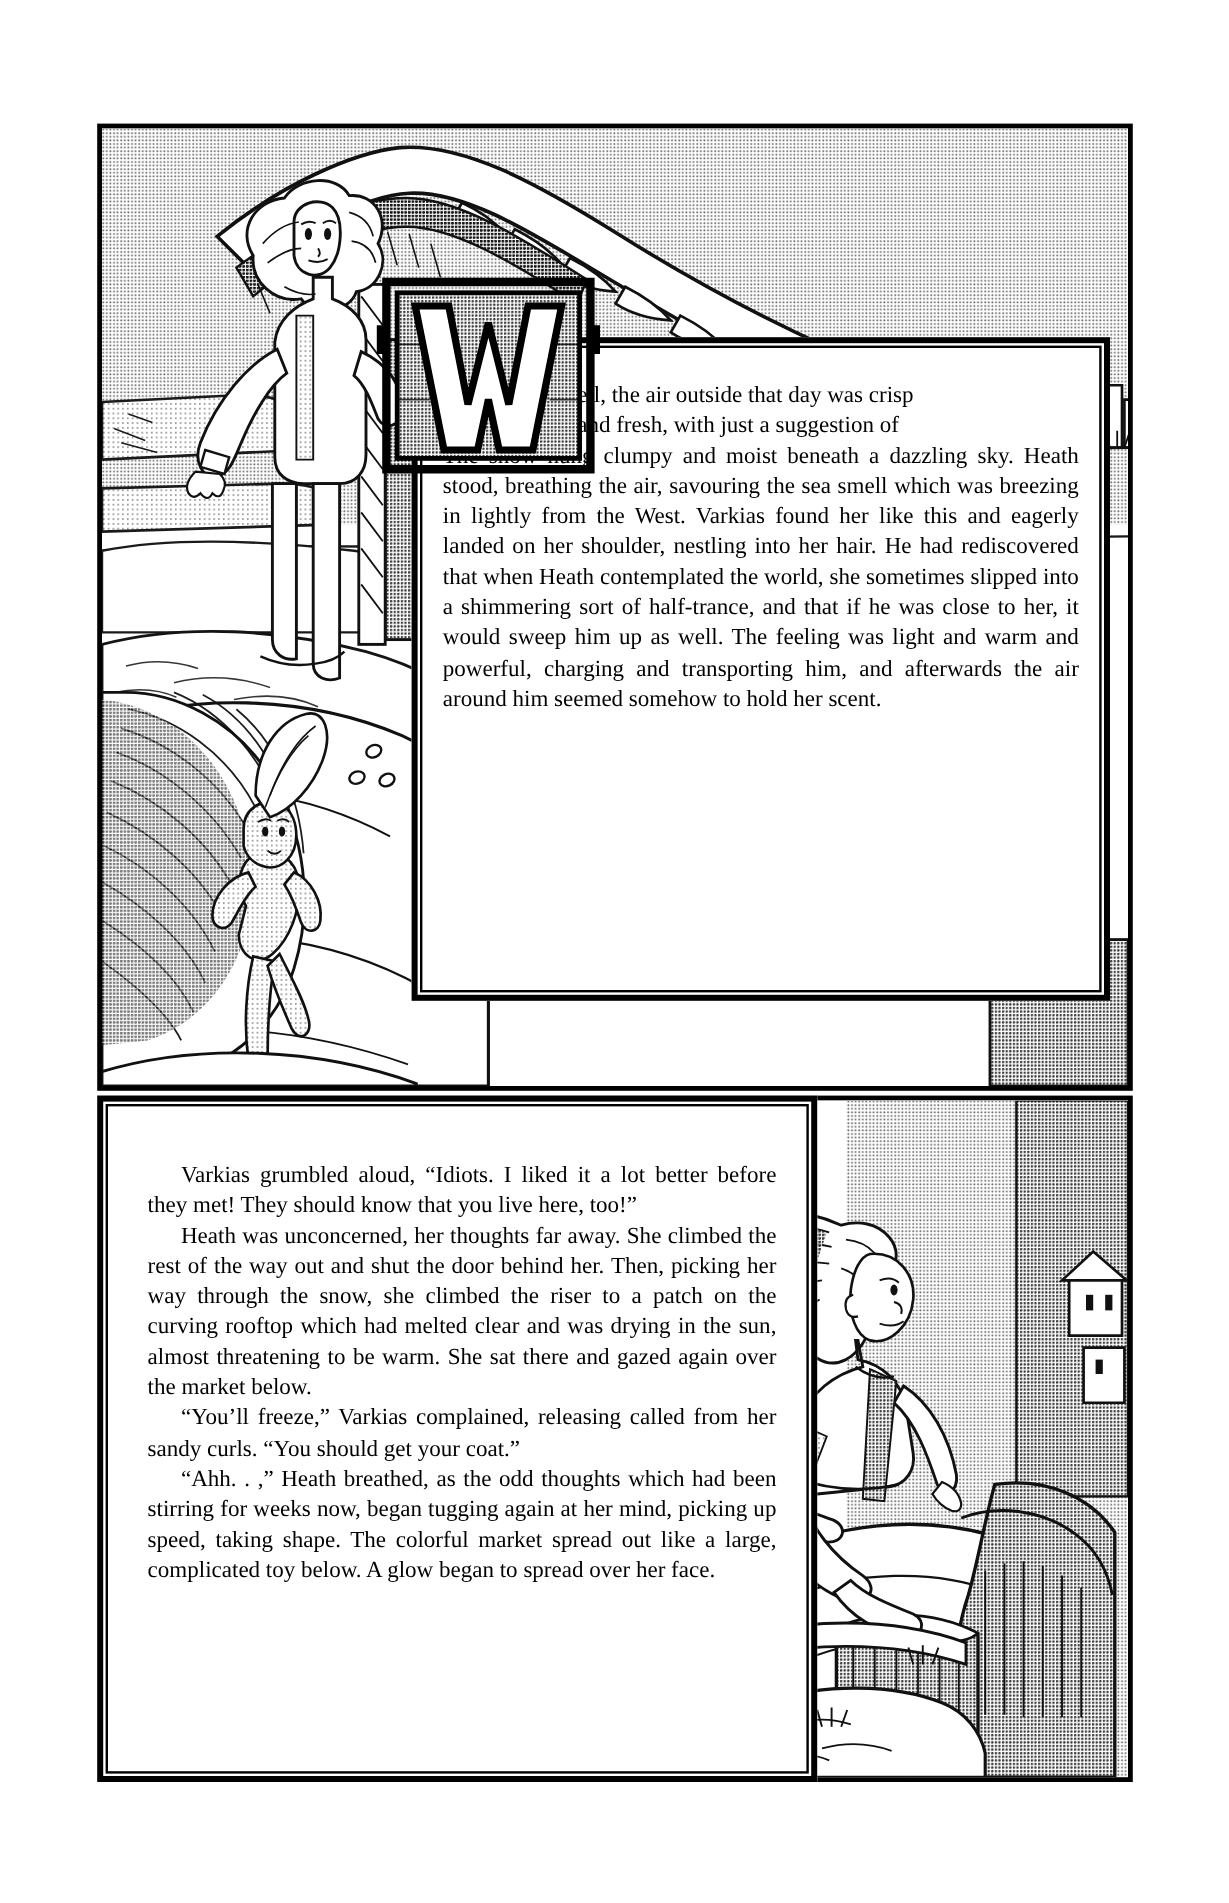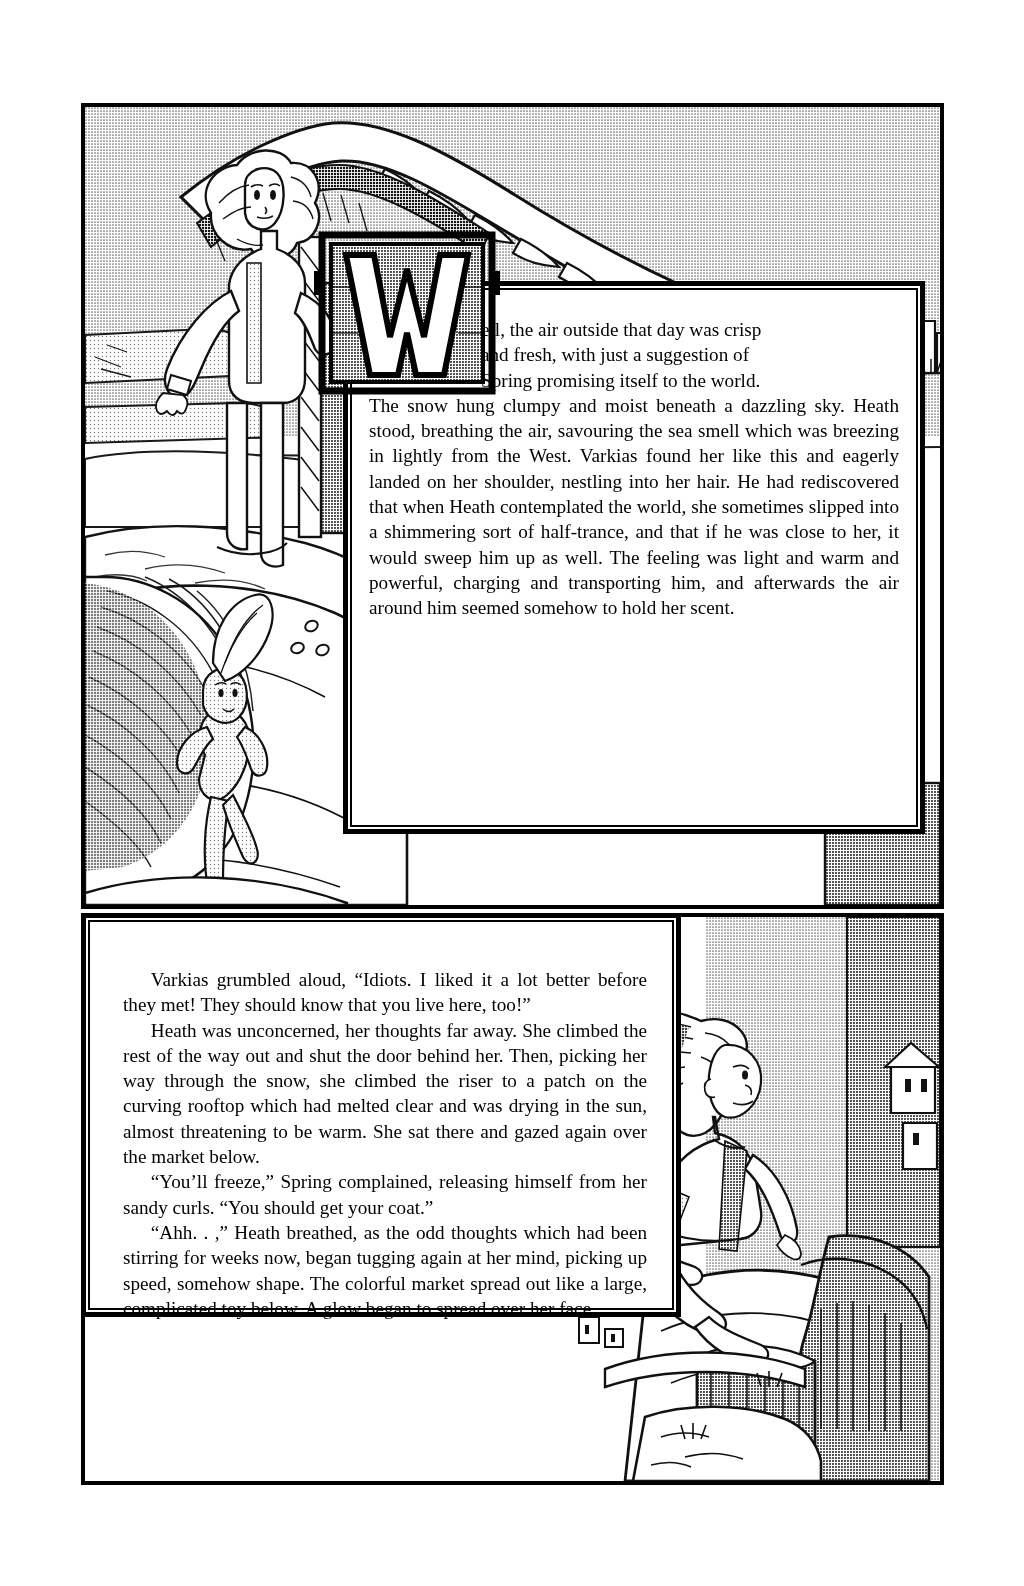--- a/index.html
+++ b/index.html
@@ -69,21 +69,21 @@
     left: 343px;
     top: 281px;
     width: 582px;
     height: 553px;
     z-index: 6;
   }
   #textbox-bottom {
     left: 81px;
     top: 913px;
     width: 600px;
-    height: 404px;
+    height: 572px;
     z-index: 6;
   }
   #textbox-bottom .tb-body { padding: 54px 34px 20px 42px; }
 
   .prose {
     font-family: "Liberation Serif", "DejaVu Serif", serif;
     font-size: 19.2px;
     line-height: 25.3px;
     color: #000;
     text-align: justify;
@@ -493,21 +493,20 @@
   </div>
 
   <div class="textbox" id="textbox-top">
     <div class="tb-outer"></div>
     <div class="tb-inner"></div>
     <div class="tb-body">
       <div class="prose">
         <p class="dropwrap" id="first-para-lines">
           <span class="dc-line shift">ell, the air outside that day was crisp</span>
           <span class="dc-line shift">and fresh, with just a suggestion of</span>
-          <span class="dc-line shift">Spring promising itself to the world.</span>
           <span class="dc-line">The snow hung clumpy and moist beneath a dazzling sky.  Heath stood, breathing the air, savouring the sea smell which was breezing in lightly from the West.  Varkias found her like this and eagerly landed on her shoulder, nestling into her hair.  He had rediscovered that when Heath contemplated the world, she sometimes slipped into a shimmering sort of half-trance, and that if he was close to her, it would sweep him up as well.  The feeling was light and warm and powerful, charging and transporting him, and afterwards the air around him seemed somehow to hold her scent.</span>
         </p>
       </div>
     </div>
   </div>
 
   <div id="dropcap">
     <svg viewBox="0 0 190 168" aria-hidden="true">
       <defs>
         <pattern id="dc-ht" width="3" height="3" patternUnits="userSpaceOnUse">
@@ -534,19 +533,19 @@
     </svg>
   </div>
 
   <div class="textbox" id="textbox-bottom">
     <div class="tb-outer"></div>
     <div class="tb-inner"></div>
     <div class="tb-body">
       <div class="prose">
         <p class="indent">Varkias grumbled aloud, “Idiots.  I liked it a lot better before they met!  They should know that you live here, too!”</p>
         <p class="indent">Heath was unconcerned, her thoughts far away.  She climbed the rest of the way out and shut the door behind her.  Then, picking her way through the snow, she climbed the riser to a patch on the curving rooftop which had melted clear and was drying in the sun, almost threatening to be warm.  She sat there and gazed again over the market below.</p>
-        <p class="indent">“You’ll freeze,” Spring complained, releasing himself from her sandy curls. “You should get your coat.”</p>
-        <p class="indent">“Ahh. . ,” Heath breathed, as the odd thoughts which had been stirring for weeks now, began tugging again at her mind, picking up speed, somehow shape.  The colorful market spread out like a large, complicated toy below.  A glow began to spread over her face.</p>
+        <p class="indent">“You’ll freeze,” Varkias complained, releasing called from her sandy curls. “You should get your coat.”</p>
+        <p class="indent">“Ahh. . ,” Heath breathed, as the odd thoughts which had been stirring for weeks now, began tugging again at her mind, picking up speed, taking shape.  The colorful market spread out like a large, complicated toy below.  A glow began to spread over her face.</p>
       </div>
     </div>
   </div>
 
 </div>
 
 </body></html>

